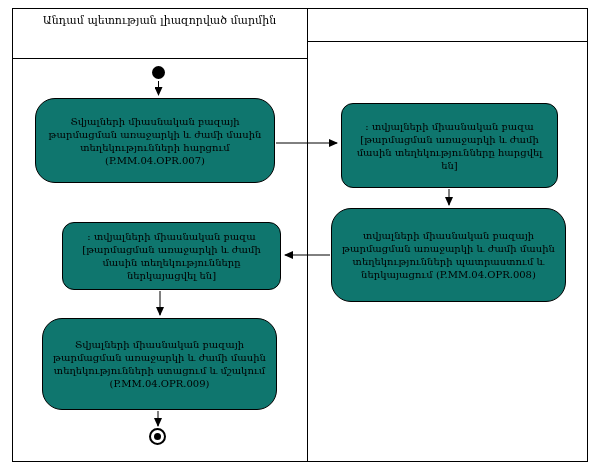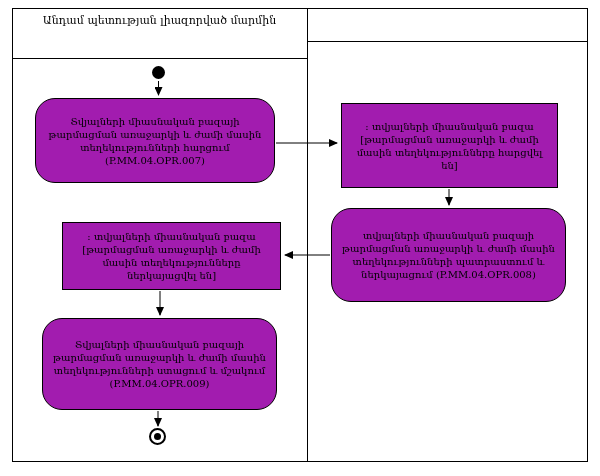--- a/index.html
+++ b/index.html
@@ -10,26 +10,26 @@
   .frame{position:absolute;left:12px;top:8px;width:576px;height:454px;border:1px solid #000;box-sizing:border-box;}
   .lane-divider{position:absolute;left:307px;top:8px;height:454px;width:0;border-left:1px solid #000;}
   .hline{position:absolute;border-top:1px solid #000;height:0;}
   .hline.left-head{left:12px;top:58px;width:295px;}
   .hline.right-head{left:307px;top:41px;width:281px;}
   .lane-title{position:absolute;text-align:center;font-size:11px;line-height:1.4;}
   .lane-title.left{left:12px;top:13px;width:295px;}
   .lane-title.left span{display:inline-block;max-width:235px;}
   .lane-title.right{left:307px;top:17px;width:281px;}
   .node{
-    position:absolute;border:1px solid #000;box-sizing:border-box;background:#a21caf;
+    position:absolute;border:1px solid #000;box-sizing:border-box;background:#0f766e;
     display:flex;align-items:center;justify-content:center;text-align:center;
     font-size:10px;line-height:1.3;padding:4px 10px;
   }
   .action{border-radius:20px;}
-  .object{border-radius:0;}
+  .object{border-radius:12px;}
   #n-action1{left:35px;top:98px;width:240px;height:85px;}
   #n-object1{left:341px;top:103px;width:217px;height:85px;}
   #n-action2{left:331px;top:208px;width:235px;height:94px;}
   #n-object2{left:62px;top:222px;width:219px;height:68px;}
   #n-action3{left:42px;top:318px;width:235px;height:92px;}
   .initial-node{position:absolute;left:152px;top:66px;width:13px;height:13px;border-radius:50%;background:#000;}
   .final-node{position:absolute;left:149px;top:428px;width:17px;height:17px;border:2px solid #000;border-radius:50%;box-sizing:border-box;display:flex;align-items:center;justify-content:center;}
   .final-node .dot{width:7px;height:7px;border-radius:50%;background:#000;}
   svg.flows{position:absolute;left:0;top:0;pointer-events:none;}
 </style>

